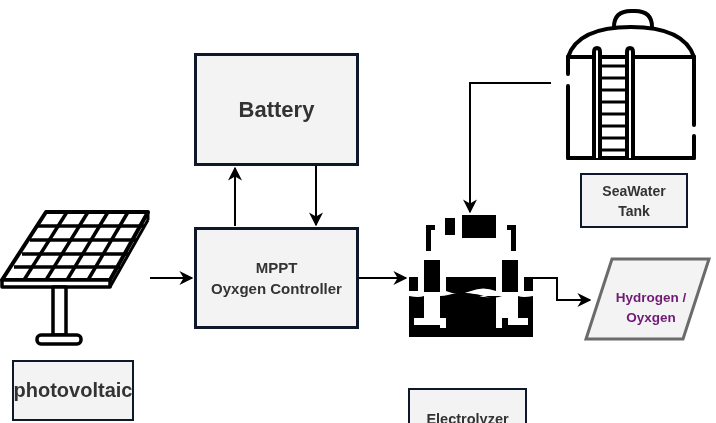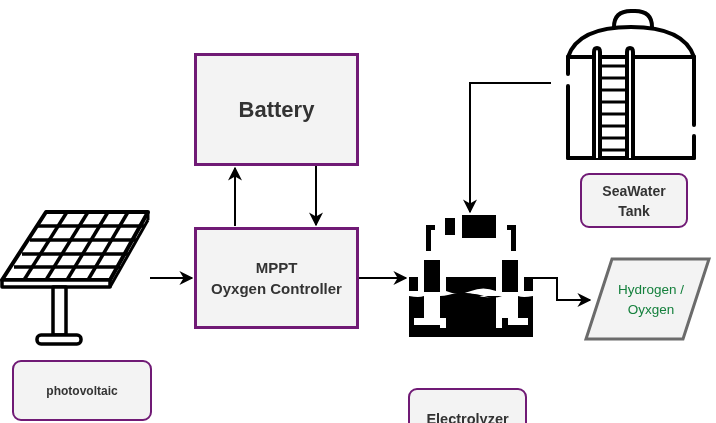--- a/index.html
+++ b/index.html
@@ -1,30 +1,30 @@
 <!DOCTYPE html>
 <html><head>
 <meta charset="utf-8">
 <style>
   html, body { margin: 0; padding: 0; background: #ffffff; }
   body { width: 716px; height: 423px; position: relative; overflow: hidden;
          font-family: "Liberation Sans", sans-serif; }
   svg.canvas { position: absolute; left: 0; top: 0; }
   .box { position: absolute; box-sizing: border-box; background: #f3f3f3;
-         border: 3px solid #701a75; display: flex; align-items: center;
+         border: 3px solid #0f172a; display: flex; align-items: center;
          justify-content: center; text-align: center; color: #333333; font-weight: bold; }
-  .box.rounded { border-radius: 9px; border-width: 2.5px; }
+  .box.rounded { border-radius: 0; border-width: 2.5px; }
   .box span { display: block; white-space: pre-line; }
   #battery { left: 194px; top: 53px; width: 165px; height: 113px; font-size: 22px; }
   #mppt { left: 194px; top: 227px; width: 165px; height: 102px; font-size: 15px; line-height: 21px; }
-  #pv-label { left: 12px; top: 360px; width: 140px; height: 61px; font-size: 12px; }
+  #pv-label { left: 12px; top: 360px; width: 122px; height: 61px; font-size: 20px; }
   #el-label { left: 408px; top: 360px; width: 119px; height: 61px; font-size: 14.5px; margin-top: 28px; }
   #tank-label { left: 580px; top: 173px; width: 108px; height: 55px; font-size: 14px; line-height: 20px; }
-  #h2-text { position: absolute; left: 596px; top: 280px; width: 110px; text-align: center;
-             font-size: 13.5px; line-height: 20px; color: #15803d; font-weight: normal; white-space: pre-line; }
+  #h2-text { position: absolute; left: 596px; top: 288px; width: 110px; text-align: center;
+             font-size: 13.5px; line-height: 20px; color: #701a75; font-weight: bold; white-space: pre-line; }
 </style>
 </head>
 <body>
 
 <svg class="canvas" width="716" height="423" viewBox="0 0 716 423">
   <defs>
     <marker id="arrow" viewBox="0 0 10 10" refX="9" refY="5" markerWidth="7" markerHeight="7" orient="auto-start-reverse">
       <path d="M0,0 L10,5 L0,10 L3,5 Z" fill="#000"></path>
     </marker>
   </defs>

